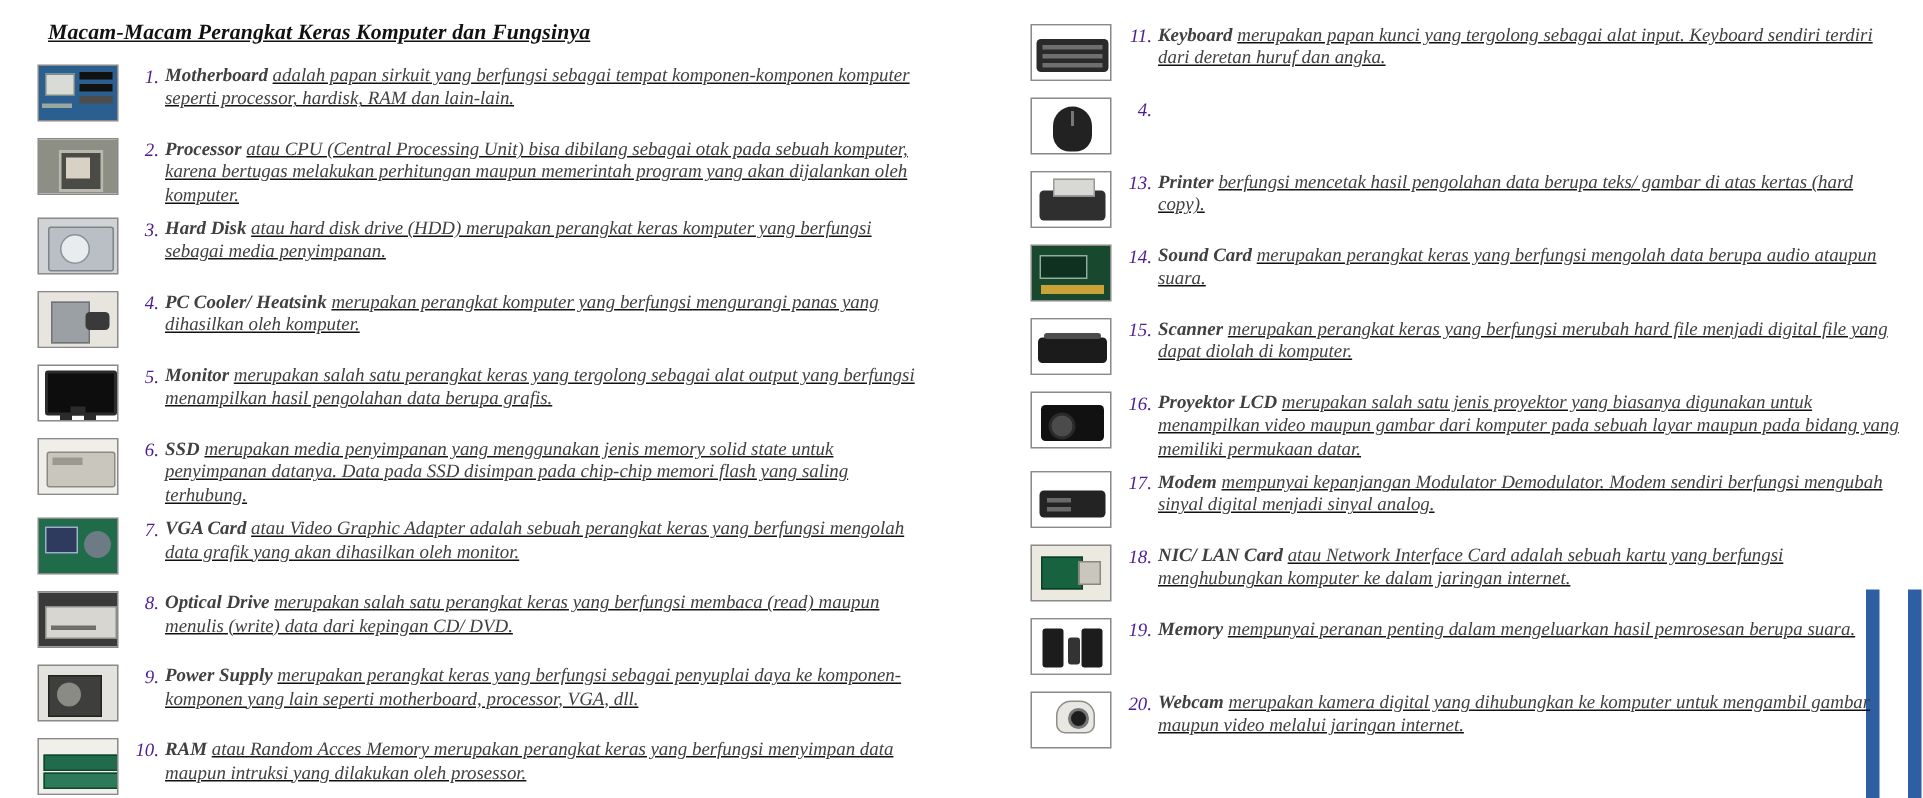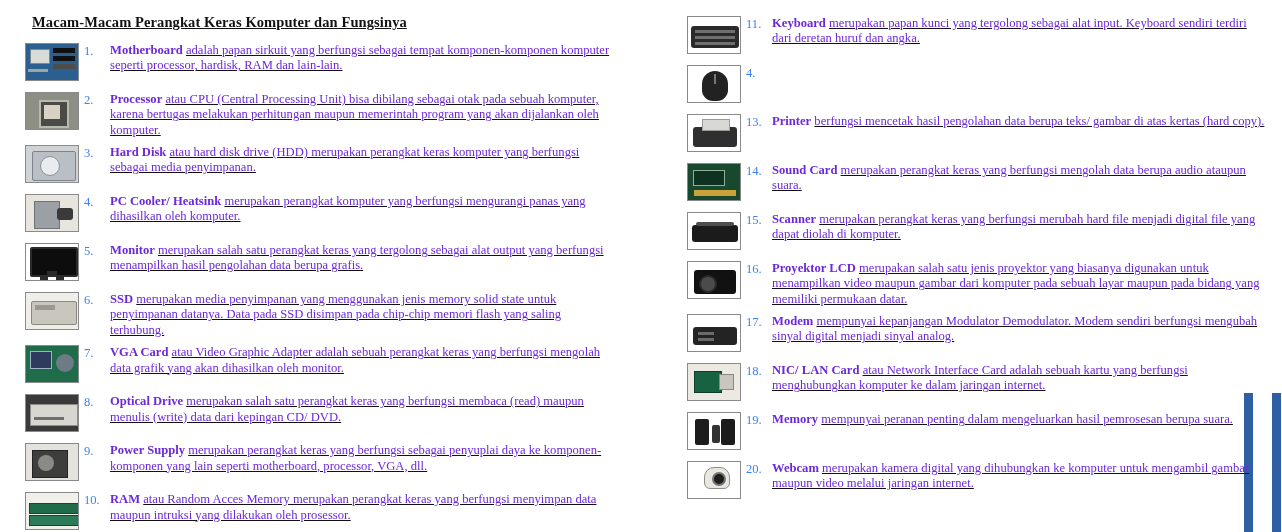--- a/index.html
+++ b/index.html
@@ -14,20 +14,21 @@
     position: relative;
     width: 1282px;
     height: 532px;
     background: #ffffff;
     display: flex;
   }
   .page-col {
     position: relative;
     height: 393px;
     background: #ffffff;
+    font-style: italic;
   }
   .col-left  { width: 620px; padding: 14px 10px 0 20px; }
   .col-gap   { width: 42px; background: #ffffff; position: relative; }
   .col-right { width: 620px; padding: 14px 14px 0 20px; }
 
   
   .edge-bar {
     position: absolute;
     top: 0;
     width: 9px;
@@ -70,30 +71,31 @@
     width: 54px;
     height: 38px;
     border: 1px solid #8a8a8a;
     background: #f2f2f0;
     position: relative;
     overflow: hidden;
   }
   .num-cell {
     width: 26px;
     min-width: 26px;
+    text-align: right;
     font-size: 12.6px;
-    color: #3b82f6;
+    color: #4c1d95;
     padding-top: 3px;
     padding-right: 4px;
   }
   .text-cell {
     flex: 1;
     font-size: 12.6px;
     line-height: 1.22;
-    color: #6d28d9;
+    color: #404040;
     padding-top: 2px;
     text-align: left;
   }
   .text-cell b { font-weight: bold; }
   .u { text-decoration: underline; text-decoration-color: #111; }
 
   
   .art { position: absolute; inset: 0; }
 
   

